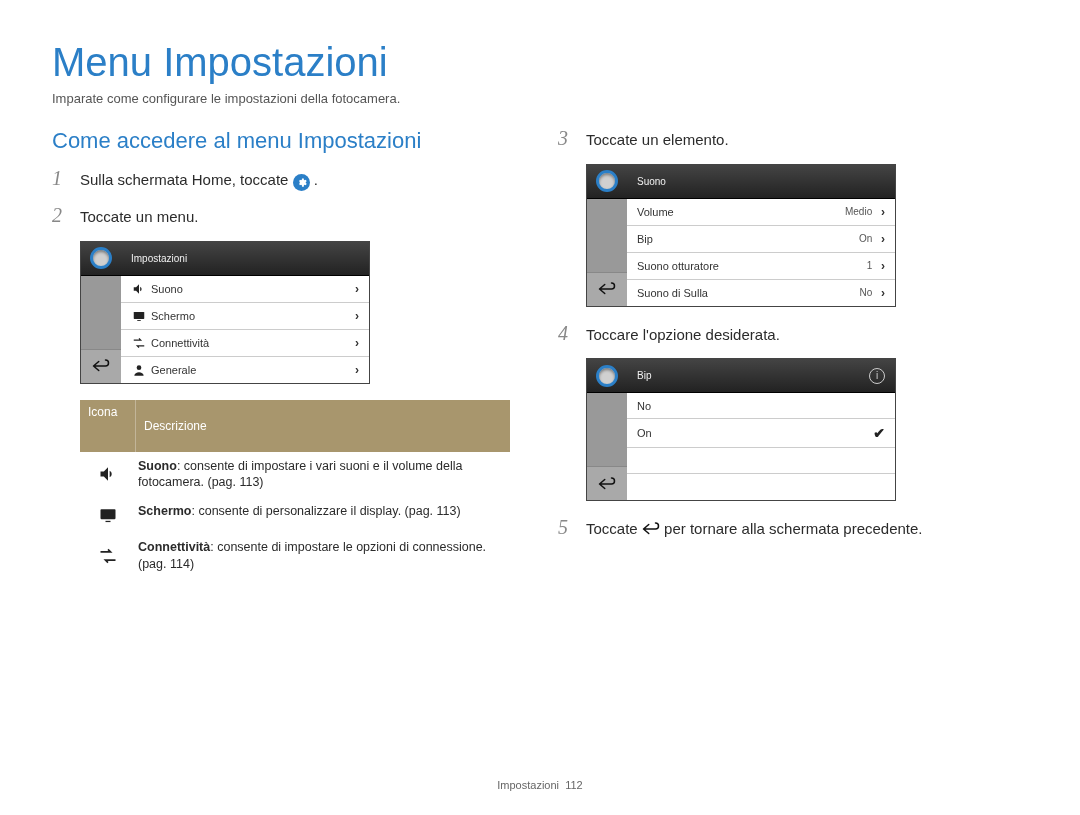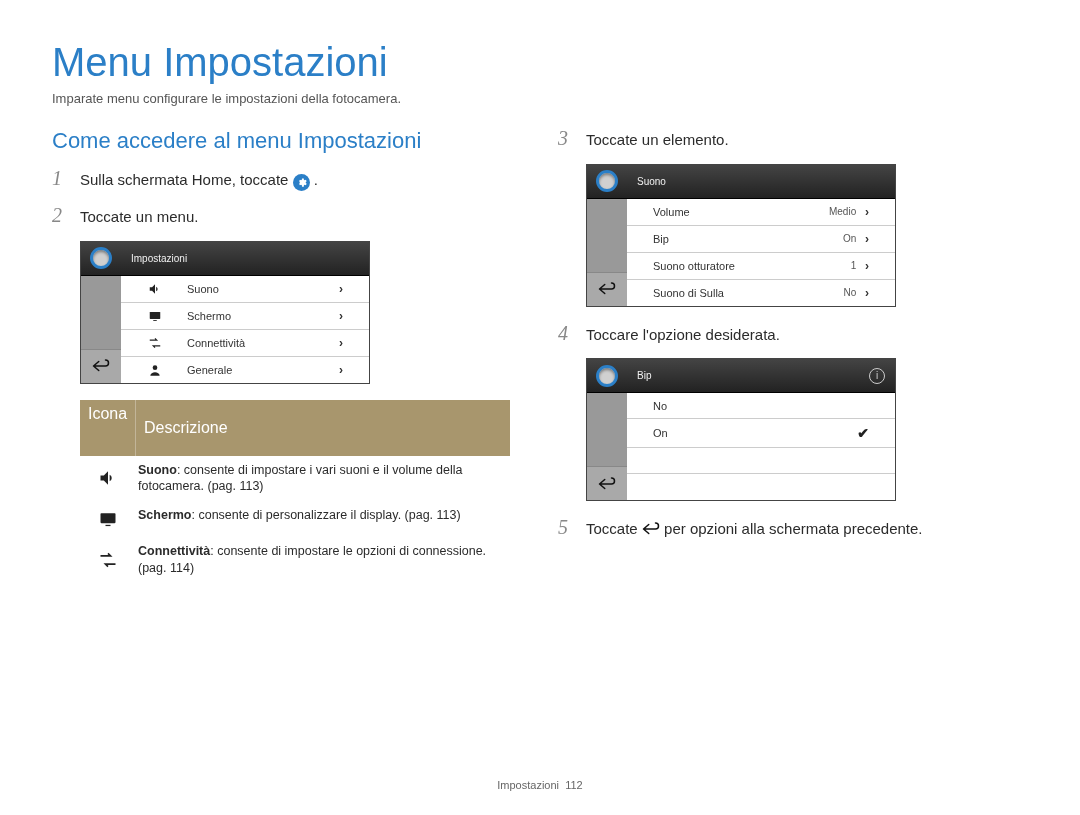--- a/index.html
+++ b/index.html
@@ -116,46 +116,46 @@
     justify-content:space-between;
     align-items:center;
     height:34px;
   }
   .info-circle {
     width:16px;height:16px;border-radius:50%;border:1px solid #ccc;color:#ccc;display:flex;align-items:center;justify-content:center;font-size:10px;
   }
   .lcd-row {
     display: flex;
     align-items: center;
-    padding: 6px 26px;
+    padding: 6px 10px;
     border-bottom: 1px solid #ccc;
     font-size: 11px;
     color: #333;
-    gap: 24px;
+    gap: 4px;
     min-height: 26px;
   }
   .lcd-row:last-child { border-bottom: none; }
   .lcd-row .ri { width:16px; display:flex; justify-content:center;}
   .lcd-row .ri svg { width:14px;height:14px; fill:#222; }
   .pushr { margin-left: auto; color:#555; font-size:10px; display:flex; align-items:center; gap:3px;}
   .chev { font-size:12px; font-weight:bold; color:#333; }
   .check { font-size:14px; color:#222; font-weight:bold; }
   .lcd-body .filler { height: 26px; }
 
   
   .desc-table {
     margin-left: 28px;
     font-size: 13px;
     border-collapse: collapse;
   }
   .desc-head {
     display: flex;
     background: #a8966d;
     color: #fff;
-    font-size: 16px;
+    font-size: 12px;
   }
   .dh-icon { width: 56px; padding: 5px 8px; border-right: 1px solid rgba(255,255,255,.3);}
   .dh-desc { flex:1; padding: 19px 8px;}
   .desc-row {
     display: flex;
     font-size: 12.5px;
     line-height: 1.35;
   }
   .dc-icon {
     width: 56px;
@@ -175,21 +175,21 @@
     left: 0; right: 0;
     text-align: center;
     font-size: 11px;
     color: #666;
   }
 </style>
 </head>
 <body>
 
 <h1 class="page-title">Menu Impostazioni</h1>
-<p class="page-subtitle">Imparate menu configurare le impostazioni della fotocamera.</p>
+<p class="page-subtitle">Imparate come configurare le impostazioni della fotocamera.</p>
 
 <div class="columns">
 
   <div class="col">
     <h2 class="section-heading">Come accedere al menu Impostazioni</h2>
 
     <div class="step">
       <span class="step-num">1</span>
       <span class="step-text">
         <span>Sulla schermata Home, toccate </span>
@@ -375,21 +375,21 @@
 
     <div class="step">
       <span class="step-num">5</span>
       <span class="step-text">
         <span>Toccate </span>
         <span class="back-glyph">
           <svg viewBox="0 0 24 16">
               <path d="M9 2 L2 8 L9 14 M2 8 H18 A4 4 0 0 0 18 0" fill="none" stroke="#111" stroke-width="2" stroke-linecap="round" stroke-linejoin="round"></path>
             </svg>
         </span>
-        <span> per opzioni alla schermata precedente.</span>
+        <span> per tornare alla schermata precedente.</span>
       </span>
     </div>
 
   </div>
 </div>
 
 <div class="footer">
   <span>Impostazioni</span>&nbsp;&nbsp;<span>112</span>
 </div>
 

